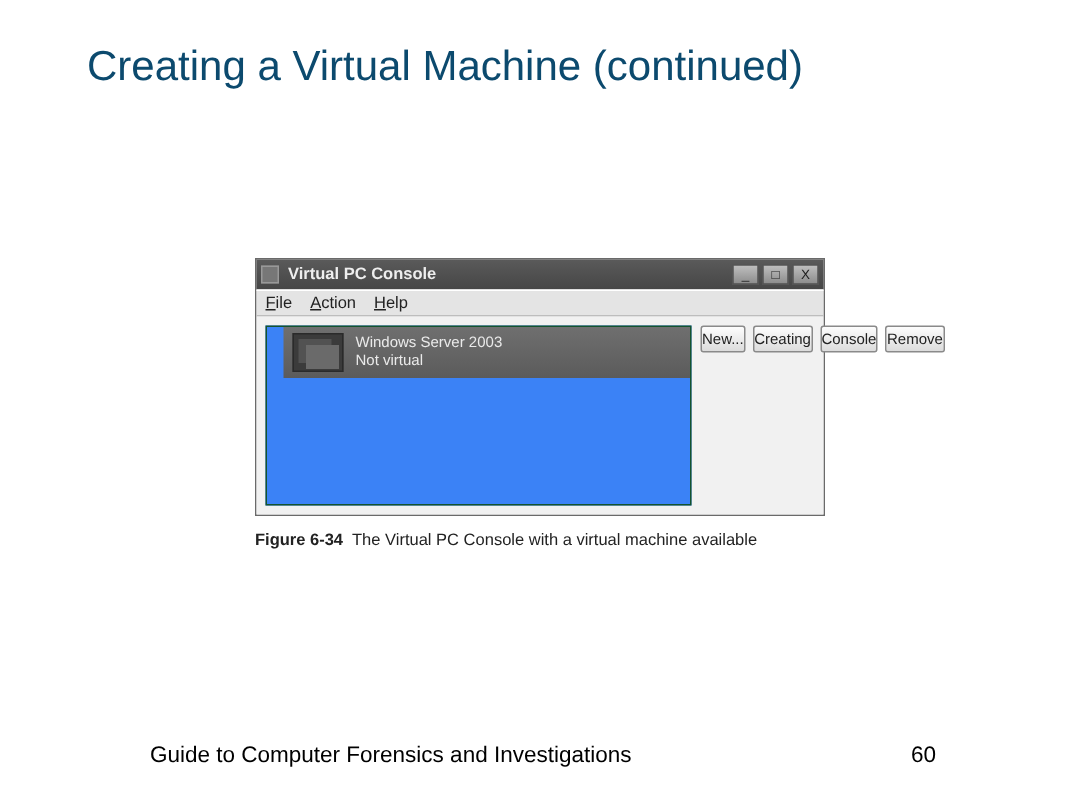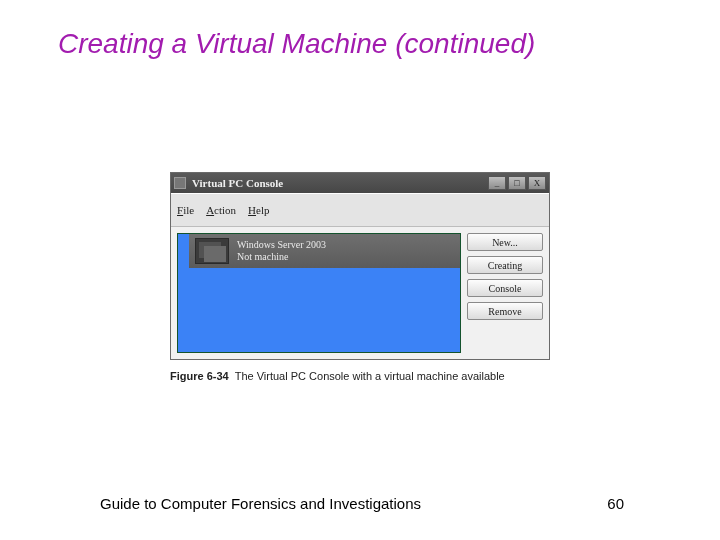--- a/index.html
+++ b/index.html
@@ -9,23 +9,22 @@
     height: 540px;
     background: #fff;
     font-family: Arial, Helvetica, sans-serif;
     position: relative;
   }
   .slide-title {
     position: absolute;
     top: 28px;
     left: 58px;
     font-size: 28px;
-    color: #a21caf;
+    color: #0c4a6e;
     font-weight: 400;
-    font-style: italic;
   }
   .footer {
     position: absolute;
     bottom: 28px;
     left: 0;
     right: 0;
     padding: 0 96px 0 100px;
     display: flex;
     justify-content: space-between;
     font-size: 15px;
@@ -41,21 +40,21 @@
     margin-top: 10px;
     font-size: 11px;
     color: #222;
   }
   .figure-caption b { font-weight: 700; margin-right: 6px;}
   
   .win {
     width: 380px;
     border: 1px solid #6a6a6a;
     background: #e9e9e9;
-    font-family: Liberation Serif, serif;
+    font-family: Liberation Sans, sans-serif;
   }
   .titlebar {
     height: 20px;
     background: linear-gradient(#5a5a5a,#464646);
     color: #eee;
     display: flex;
     align-items: center;
     padding: 0 3px;
     font-size: 11px;
   }
@@ -68,21 +67,21 @@
   .titlebar .title-text { flex: 1; font-weight: 700; }
   .titlebar .win-btns { display: flex; gap: 2px; }
   .titlebar .win-btn {
     width: 18px; height: 14px;
     background: linear-gradient(#bfbfbf,#8c8c8c);
     border: 1px solid #555;
     display:flex;align-items:center;justify-content:center;
     font-size: 9px; color:#222;
   }
   .menubar {
-    height: 34px;
+    height: 18px;
     background: #e4e4e4;
     border-top: 1px solid #fff;
     border-bottom: 1px solid #bdbdbd;
     display: flex;
     align-items: center;
     padding: 0 6px;
     gap: 12px;
     font-size: 11px;
     color: #222;
   }
@@ -119,21 +118,20 @@
   .vm-thumb::before{
     content:"";position:absolute;left:3px;top:3px;width:22px;height:16px;background:#525252;
   }
   .vm-thumb::after{
     content:"";position:absolute;left:8px;top:7px;width:22px;height:16px;background:#6a6a6a;
   }
   .vm-info { line-height: 12px; }
   .btn-col {
     width: 76px;
     display: flex;
-    flex-direction: column;
     gap: 5px;
   }
   .wbtn {
     height: 18px;
     background: linear-gradient(#fdfdfd,#dcdcdc);
     border: 1px solid #8a8a8a;
     border-radius: 2px;
     font-size: 10px;
     color: #222;
     display:flex;align-items:center;justify-content:center;
@@ -161,21 +159,21 @@
       <div class="menu-item"><span class="u">F</span><span>ile</span></div>
       <div class="menu-item"><span class="u">A</span><span>ction</span></div>
       <div class="menu-item"><span class="u">H</span><span>elp</span></div>
     </div>
     <div class="client">
       <div class="vm-list">
         <div class="vm-row">
           <div class="vm-thumb"></div>
           <div class="vm-info">
             <div>Windows Server 2003</div>
-            <div>Not machine</div>
+            <div>Not virtual</div>
           </div>
         </div>
       </div>
       <div class="btn-col">
         <div class="wbtn">New...</div>
         <div class="wbtn">Creating</div>
         <div class="wbtn">Console</div>
         <div class="wbtn">Remove</div>
       </div>
     </div>

